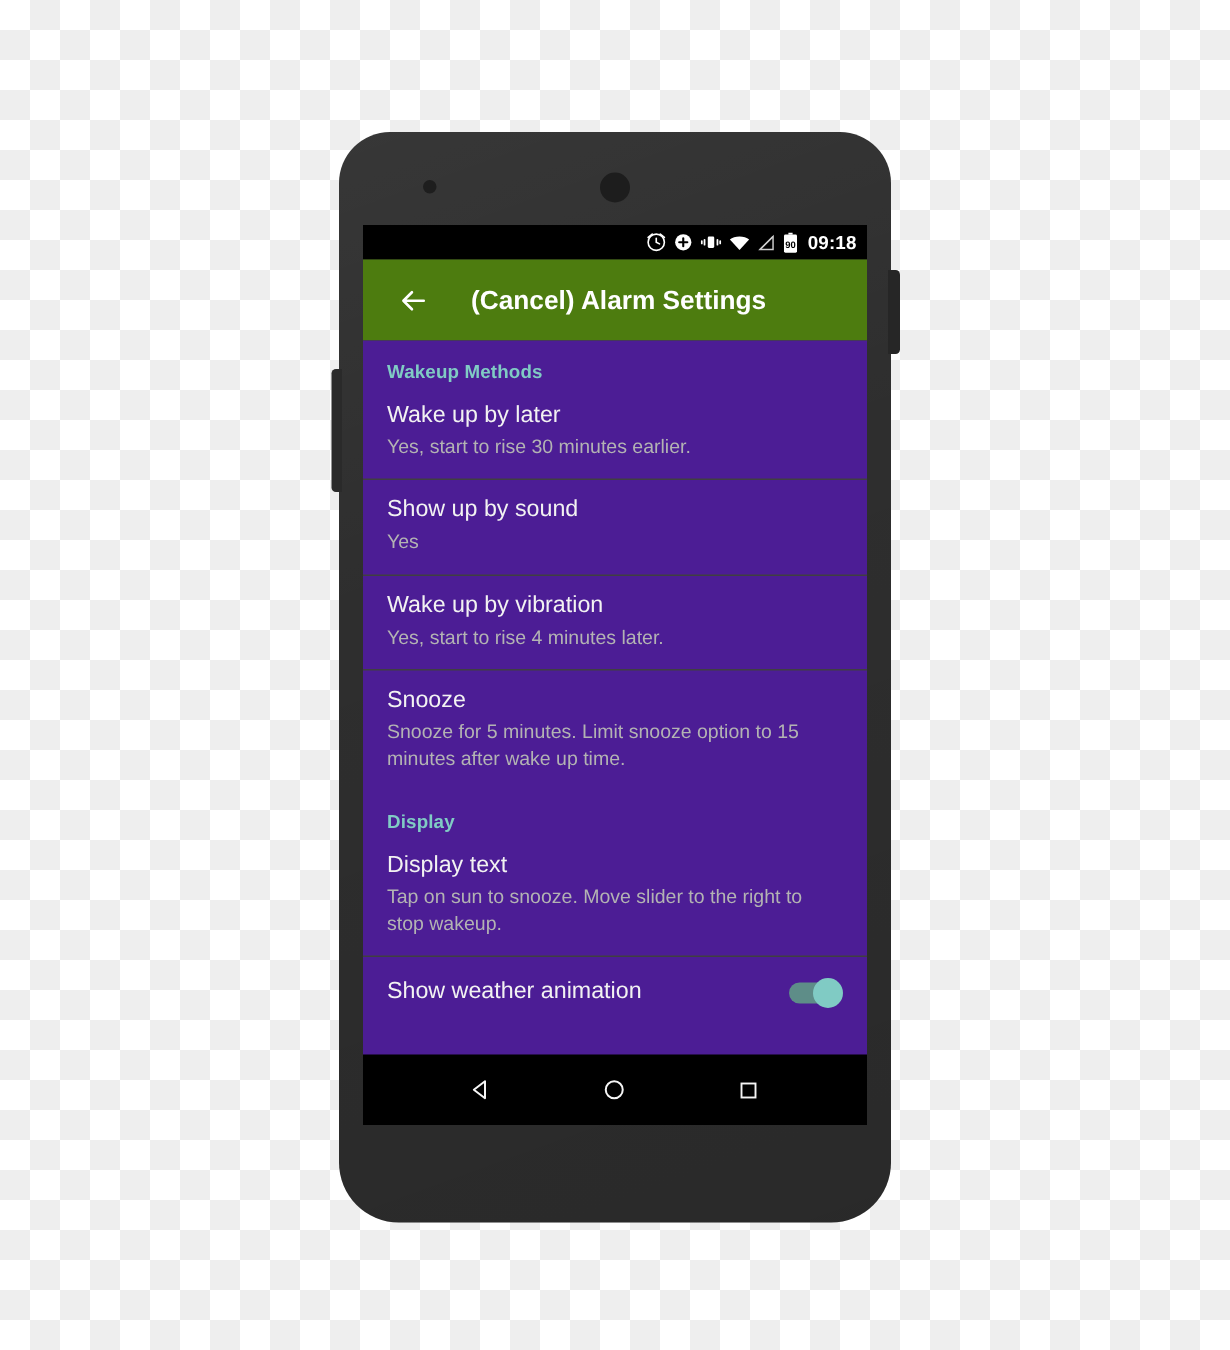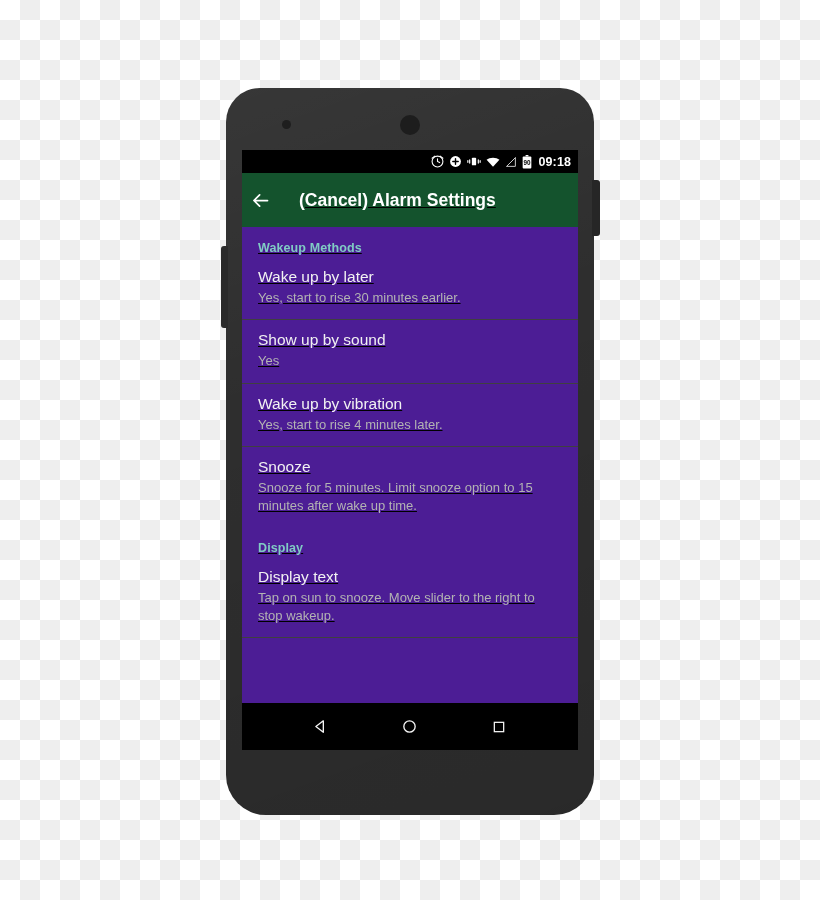--- a/index.html
+++ b/index.html
@@ -67,21 +67,20 @@
   #screen {
     position: absolute;
     left: 16px;
     top: 62px;
     width: 336px;
     height: 600px;
     background: #303030;
     overflow: hidden;
     display: flex;
     flex-direction: column;
-    text-decoration: underline;
   }
 
   
   #status-bar {
     height: 23px;
     background: #000000;
     display: flex;
     align-items: center;
     justify-content: flex-end;
     padding-right: 7px;
@@ -93,24 +92,24 @@
     color: #ffffff;
     font-size: 12.5px;
     font-weight: bold;
     letter-spacing: 0.1px;
     margin-left: 2px;
   }
 
   
   #toolbar {
     height: 54px;
-    background: #14532d;
+    background: #4d7c0f;
     display: flex;
     align-items: center;
-    padding-left: 5px;
+    padding-left: 20px;
     flex: none;
   }
   #back-button {
     width: 26px; height: 26px;
     display: flex; align-items: center; justify-content: center;
     flex: none;
   }
   #toolbar-title {
     color: #ffffff;
     font-size: 17.5px;
@@ -292,20 +291,27 @@
       </div>
 
       <div class="section-header">Display</div>
 
       <div class="list-item">
         <div class="item-title">Display text</div>
         <div class="item-summary">Tap on sun to snooze. Move slider to the right to stop wakeup.</div>
       </div>
       <div class="divider"></div>
 
+      <div class="list-item with-toggle">
+        <div class="item-title">Show weather animation</div>
+        <div class="switch">
+          <div class="switch-track"></div>
+          <div class="switch-thumb"></div>
+        </div>
+      </div>
 
     </div>
   </div>
 
   <div id="nav-bar">
     <div class="nav-btn">
       <svg width="17" height="17" viewBox="0 0 24 24">
         <path d="M16 4 L5.5 12 L16 20 Z" fill="none" stroke="#f5f5f5" stroke-width="1.9" stroke-linejoin="round"></path>
       </svg>
     </div>

